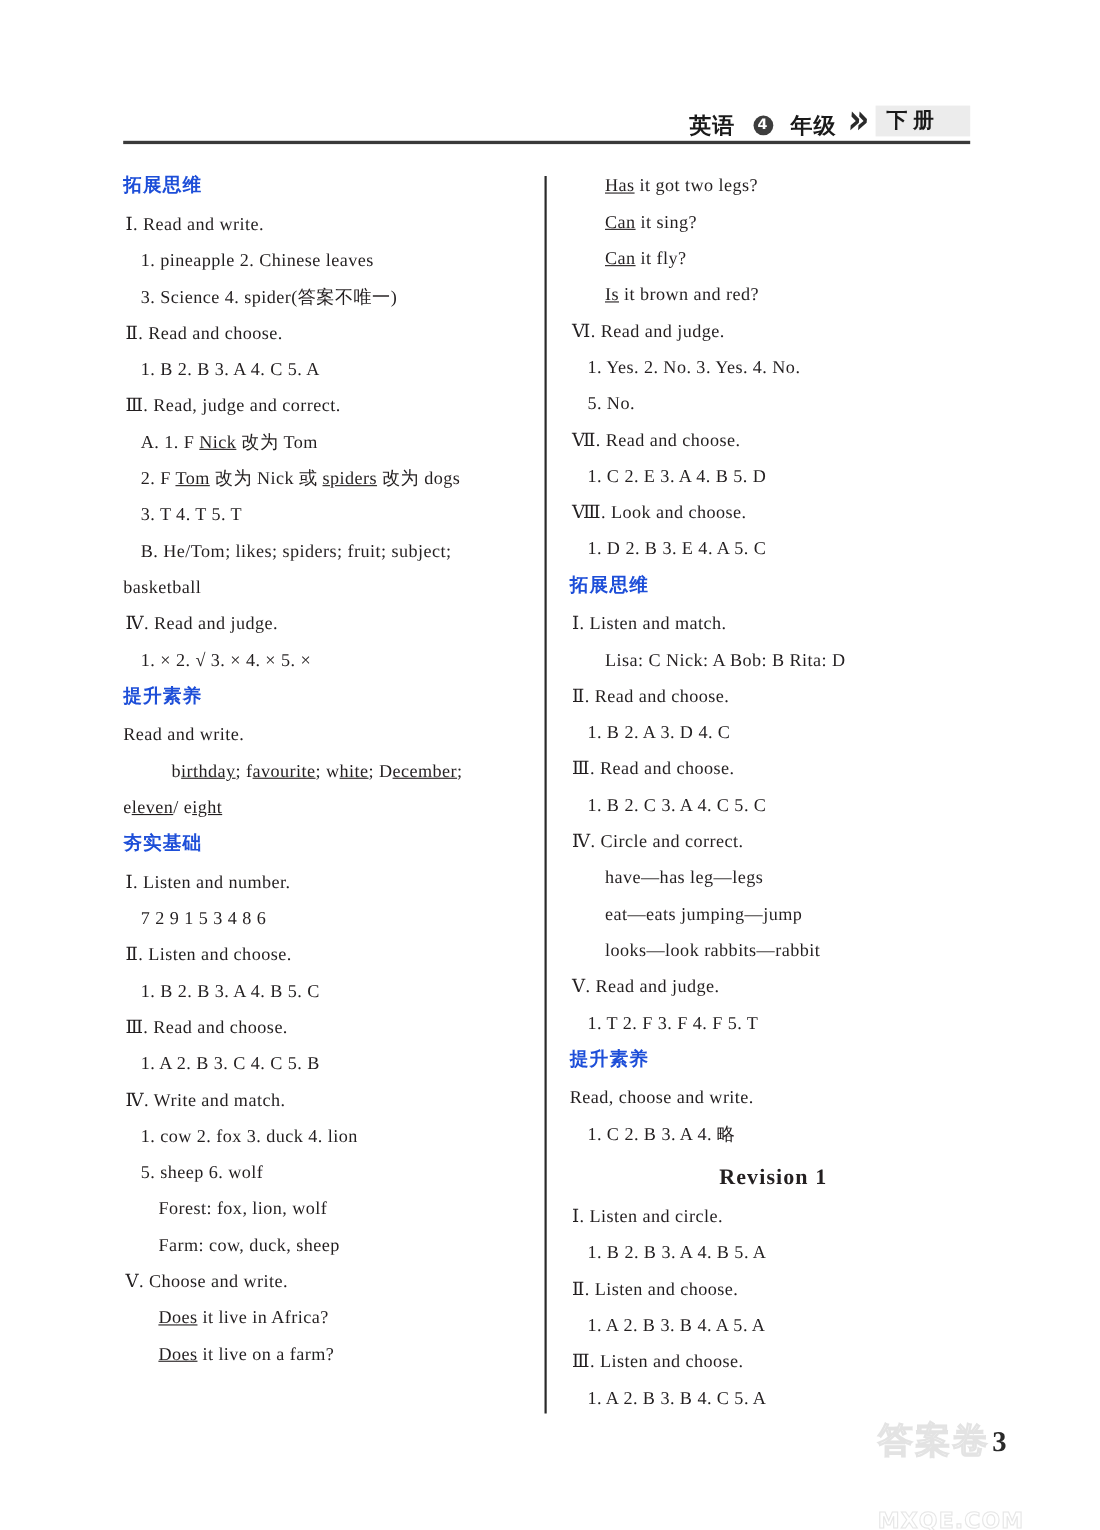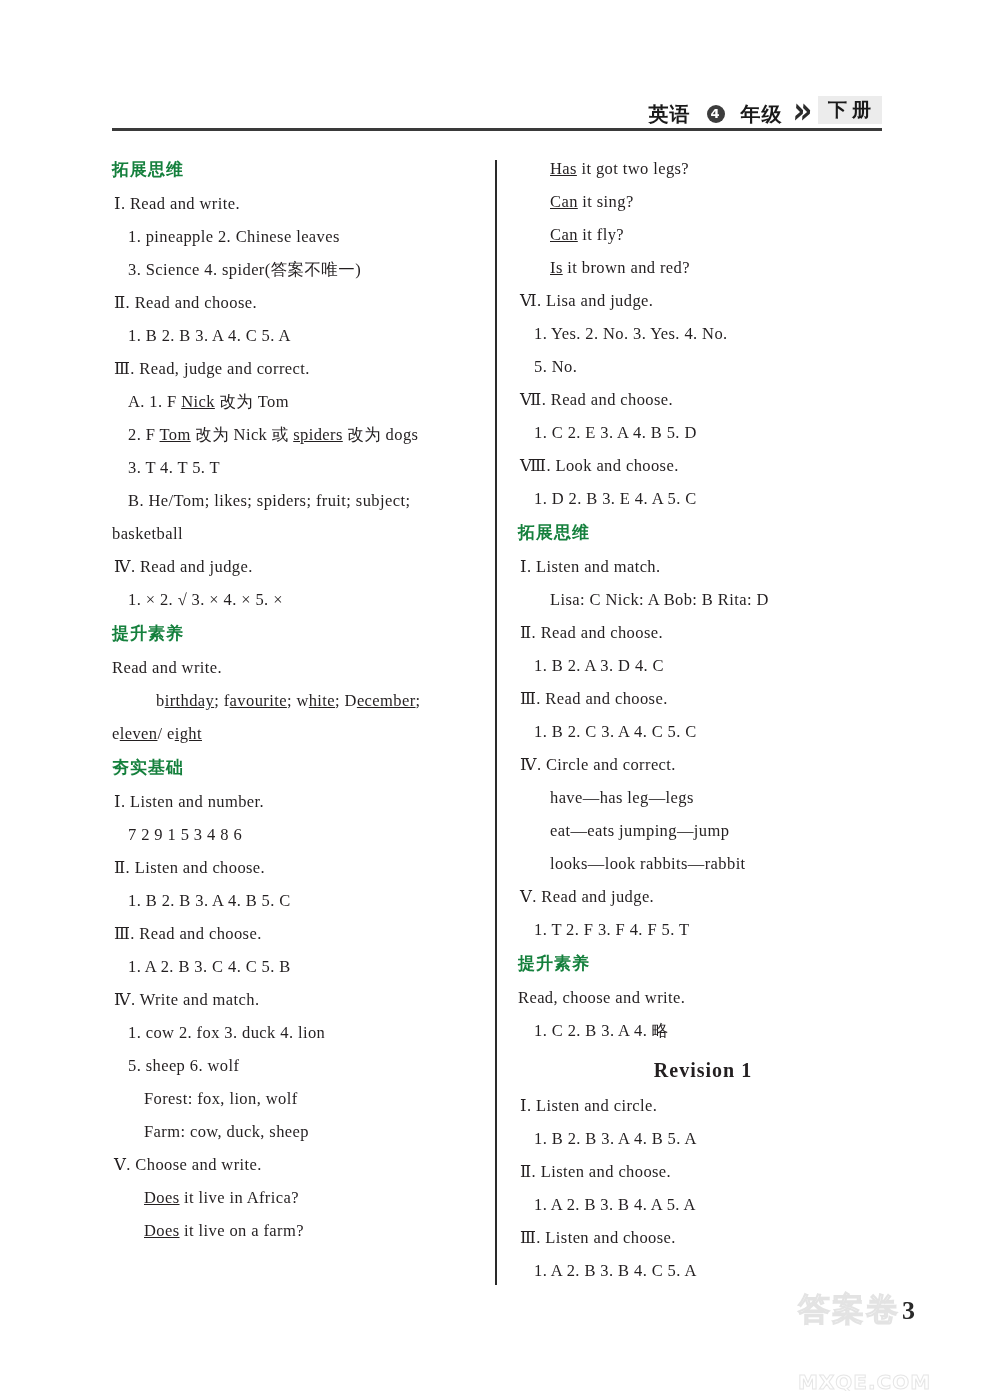--- a/index.html
+++ b/index.html
@@ -34,42 +34,42 @@
     display:inline-block;width:18px;height:18px;border-radius:50%;
     background:#3d3d3d;color:#fff;font-size:13px;line-height:18px;
     text-align:center;margin:0 2px;font-family:"DejaVu Sans",sans-serif;
   }
   .hdr-chevron{
     font-size:30px;line-height:0.8;color:#2b2b2b;
     font-family:"DejaVu Sans",sans-serif;font-weight:bold;
     transform:scaleY(1.25) skewX(-6deg);margin:0 2px 2px 6px;
   }
   .hdr-box{
-    background:#ececec;border:0;padding:4px 6px 5px 10px;
+    background:#ececec;border:0;padding:4px 28px 5px 10px;
     font-size:19px;letter-spacing:5px;color:#1a1a1a;line-height:1;
   }
 
   
   .col{
     position:absolute;top:152px;
     font-size:16.5px;
     line-height:33px;
   }
   .col-left{left:112px;width:370px;}
   .col-right{left:518px;width:370px;}
   .divider{
     position:absolute;left:495px;top:160px;width:2px;height:1125px;
     background:#2a2a2a;
   }
 
   
   .cn-head{
     font-family:"DejaVu Sans","Liberation Sans",sans-serif;
     font-weight:bold;font-size:17px;letter-spacing:1px;
-    color:#15803d;margin:2px 0 2px 0;line-height:31px;
+    color:#1d4ed8;margin:2px 0 2px 0;line-height:31px;
   }
   .unit-title{
     text-align:center;font-weight:bold;font-size:20px;
     letter-spacing:1px;margin:6px 0 2px 0;line-height:34px;
   }
   .ex{margin-left:2px;letter-spacing:.4px;}
   .ans{margin-left:16px;letter-spacing:.4px;}
   .sub{margin-left:32px;letter-spacing:.4px;}
   .flush{margin-left:0;letter-spacing:.4px;}
   .indent2{margin-left:44px;letter-spacing:.4px;}
@@ -149,21 +149,21 @@
     <div class="ex">Ⅴ. Choose and write.</div>
     <div class="sub"><u>Does</u> it live in Africa?</div>
     <div class="sub"><u>Does</u> it live on a farm?</div>
   </div>
 
 <div class="col col-right" id="right-col">
     <div class="sub"><u>Has</u> it got two legs?</div>
     <div class="sub"><u>Can</u> it sing?</div>
     <div class="sub"><u>Can</u> it fly?</div>
     <div class="sub"><u>Is</u> it brown and red?</div>
-    <div class="ex">Ⅵ. Lisa and judge.</div>
+    <div class="ex">Ⅵ. Read and judge.</div>
     <div class="ans">1. Yes.   2. No.   3. Yes.   4. No.</div>
     <div class="ans">5. No.</div>
     <div class="ex">Ⅶ. Read and choose.</div>
     <div class="ans">1. C  2. E  3. A  4. B  5. D</div>
     <div class="ex">Ⅷ. Look and choose.</div>
     <div class="ans">1. D  2. B  3. E  4. A  5. C</div>
     <div class="cn-head">拓展思维</div>
     <div class="ex">Ⅰ. Listen and match.</div>
     <div class="sub">Lisa: C   Nick: A   Bob: B   Rita: D</div>
     <div class="ex">Ⅱ. Read and choose.</div>

